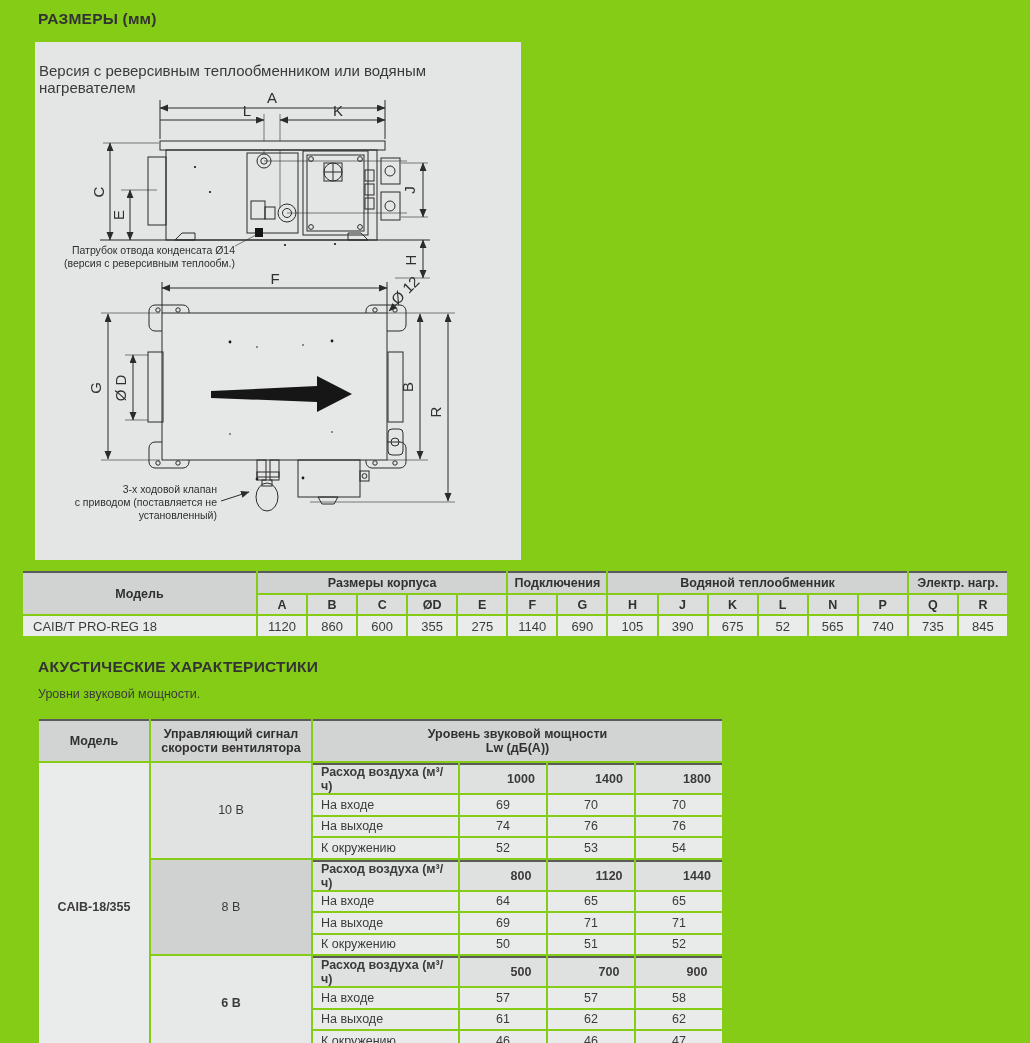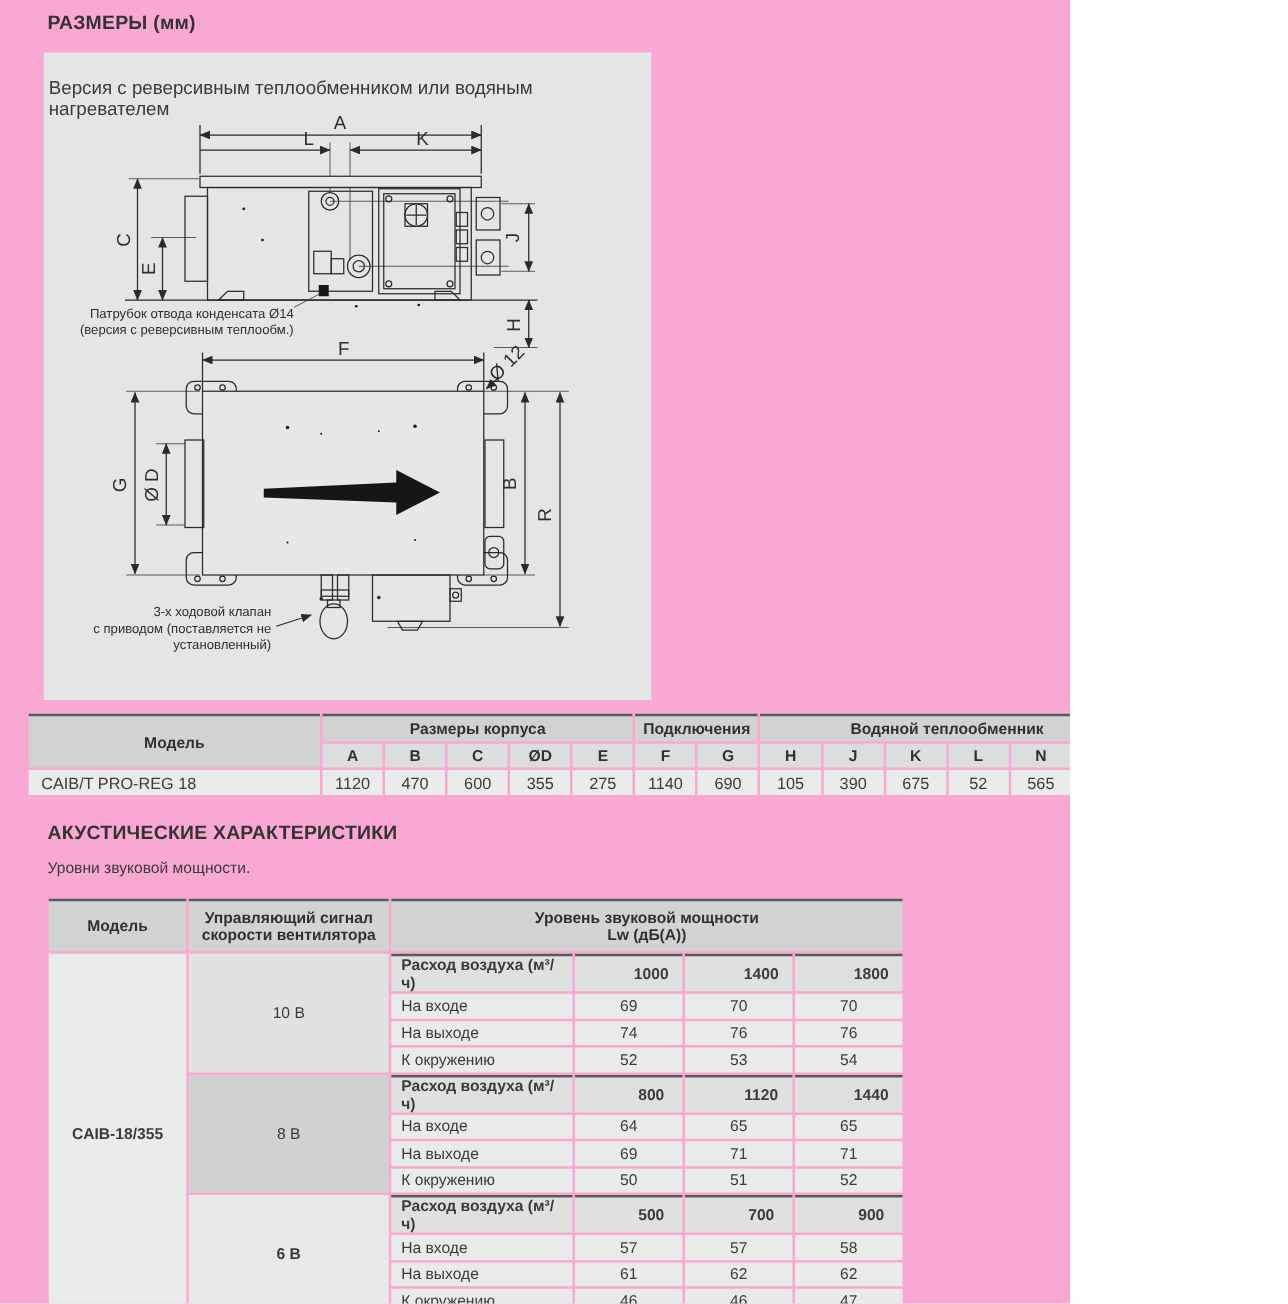--- a/index.html
+++ b/index.html
@@ -1,17 +1,17 @@
 <!DOCTYPE html>
 <html><head>
 <meta charset="utf-8">
 <style>
   html,body{margin:0;padding:0;background:#ffffff;}
   body{font-family:"Liberation Sans","DejaVu Sans",sans-serif;color:#3b3b3b;}
-  #page{position:relative;width:856px;height:1043px;background:#f9a8d4;overflow:hidden;}
+  #page{position:relative;width:1030px;height:1043px;background:#84cc16;overflow:hidden;}
 
   .h1{position:absolute;font-size:15.5px;font-weight:bold;color:#333;letter-spacing:.2px;}
   #dims-title{left:38px;top:10px;}
   #ac-title{left:38px;top:658px;}
   #ac-subtitle{position:absolute;left:38px;top:687px;font-size:12.5px;color:#3b3b3b;}
 
   
   #diagram-box{position:absolute;left:35px;top:42px;width:486px;height:518px;background:#e4e5e5;}
   #diagram-caption{position:absolute;left:4px;top:20px;font-size:15px;color:#3a3a3a;}
   #drawing{position:absolute;left:0;top:0;}
@@ -259,21 +259,21 @@
       <th>K</th>
       <th>L</th>
       <th>N</th>
       <th>P</th>
       <th>Q</th>
       <th>R</th>
     </tr>
     <tr>
       <td class="model">CAIB/T PRO-REG 18</td>
       <td>1120</td>
-      <td>470</td>
+      <td>860</td>
       <td>600</td>
       <td>355</td>
       <td>275</td>
       <td>1140</td>
       <td>690</td>
       <td>105</td>
       <td>390</td>
       <td>675</td>
       <td>52</td>
       <td>565</td>

